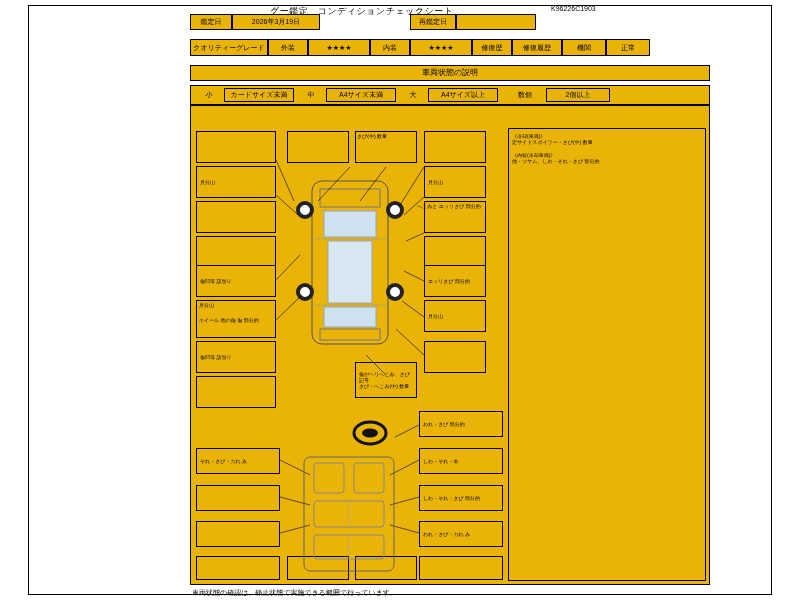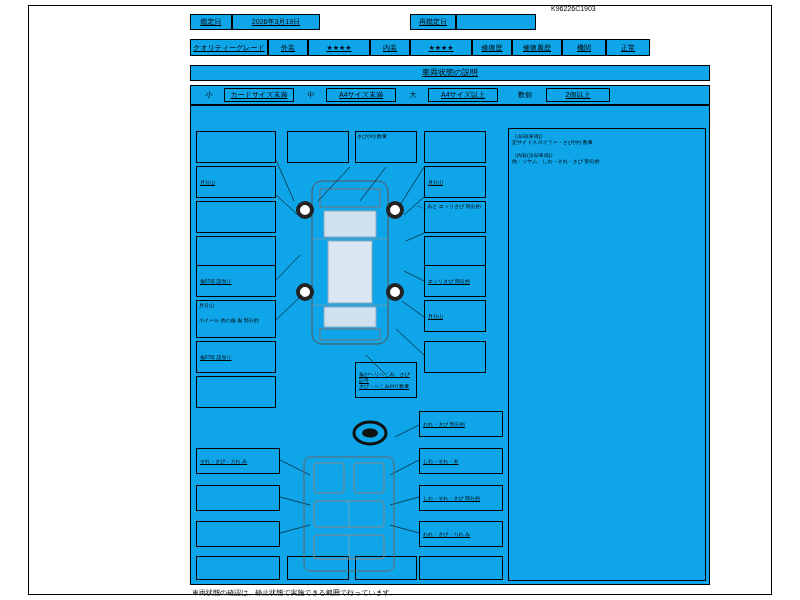--- a/index.html
+++ b/index.html
@@ -16,22 +16,21 @@
     width: 800px;
     height: 600px;
     overflow: hidden;
     background: #ffffff;
   }
   .abs { position: absolute; }
   .bx {
     position: absolute;
     border: 1px solid #000;
     box-sizing: border-box;
-    background: #0ea5e9;
-    text-decoration: underline;
+    background: #eab308;
   }
   .nb { border: none; }
   .tiny { font-size: 5px; line-height: 1.25; }
   .t7 { font-size: 7px; line-height: 1.3; }
   .t8 { font-size: 8px; line-height: 1.3; }
   .ctr { display: flex; align-items: center; justify-content: center; text-align: center; }
   .lft { display: flex; align-items: center; justify-content: flex-start; text-align: left; }
   .pad2 { padding: 2px 3px; }
   .title {
     font-size: 9px;
@@ -52,20 +51,21 @@
     border: 4px solid #222;
     box-sizing: border-box;
     background: #fff;
   }
 </style>
 </head>
 <body>
 
 <div id="page">
 
+  <div class="abs title" style="left:270px; top:5px;">グー鑑定　コンディションチェックシート</div>
   <div class="abs serial" style="left:551px; top:5px;">K96226C1903</div>
 
   <div id="frame"></div>
 
   <div class="bx t7 ctr" style="left:190px; top:14px; width:42px; height:16px;">鑑定日</div>
   <div class="bx t7 ctr" style="left:232px; top:14px; width:88px; height:16px;">2026年3月19日</div>
   <div class="bx t7 ctr" style="left:410px; top:14px; width:46px; height:16px;">再鑑定日</div>
   <div class="bx t7 ctr" style="left:456px; top:14px; width:80px; height:16px;"></div>
 
   <div class="bx t7 ctr" style="left:190px; top:39px; width:78px; height:17px;">クオリティーグレード</div>

